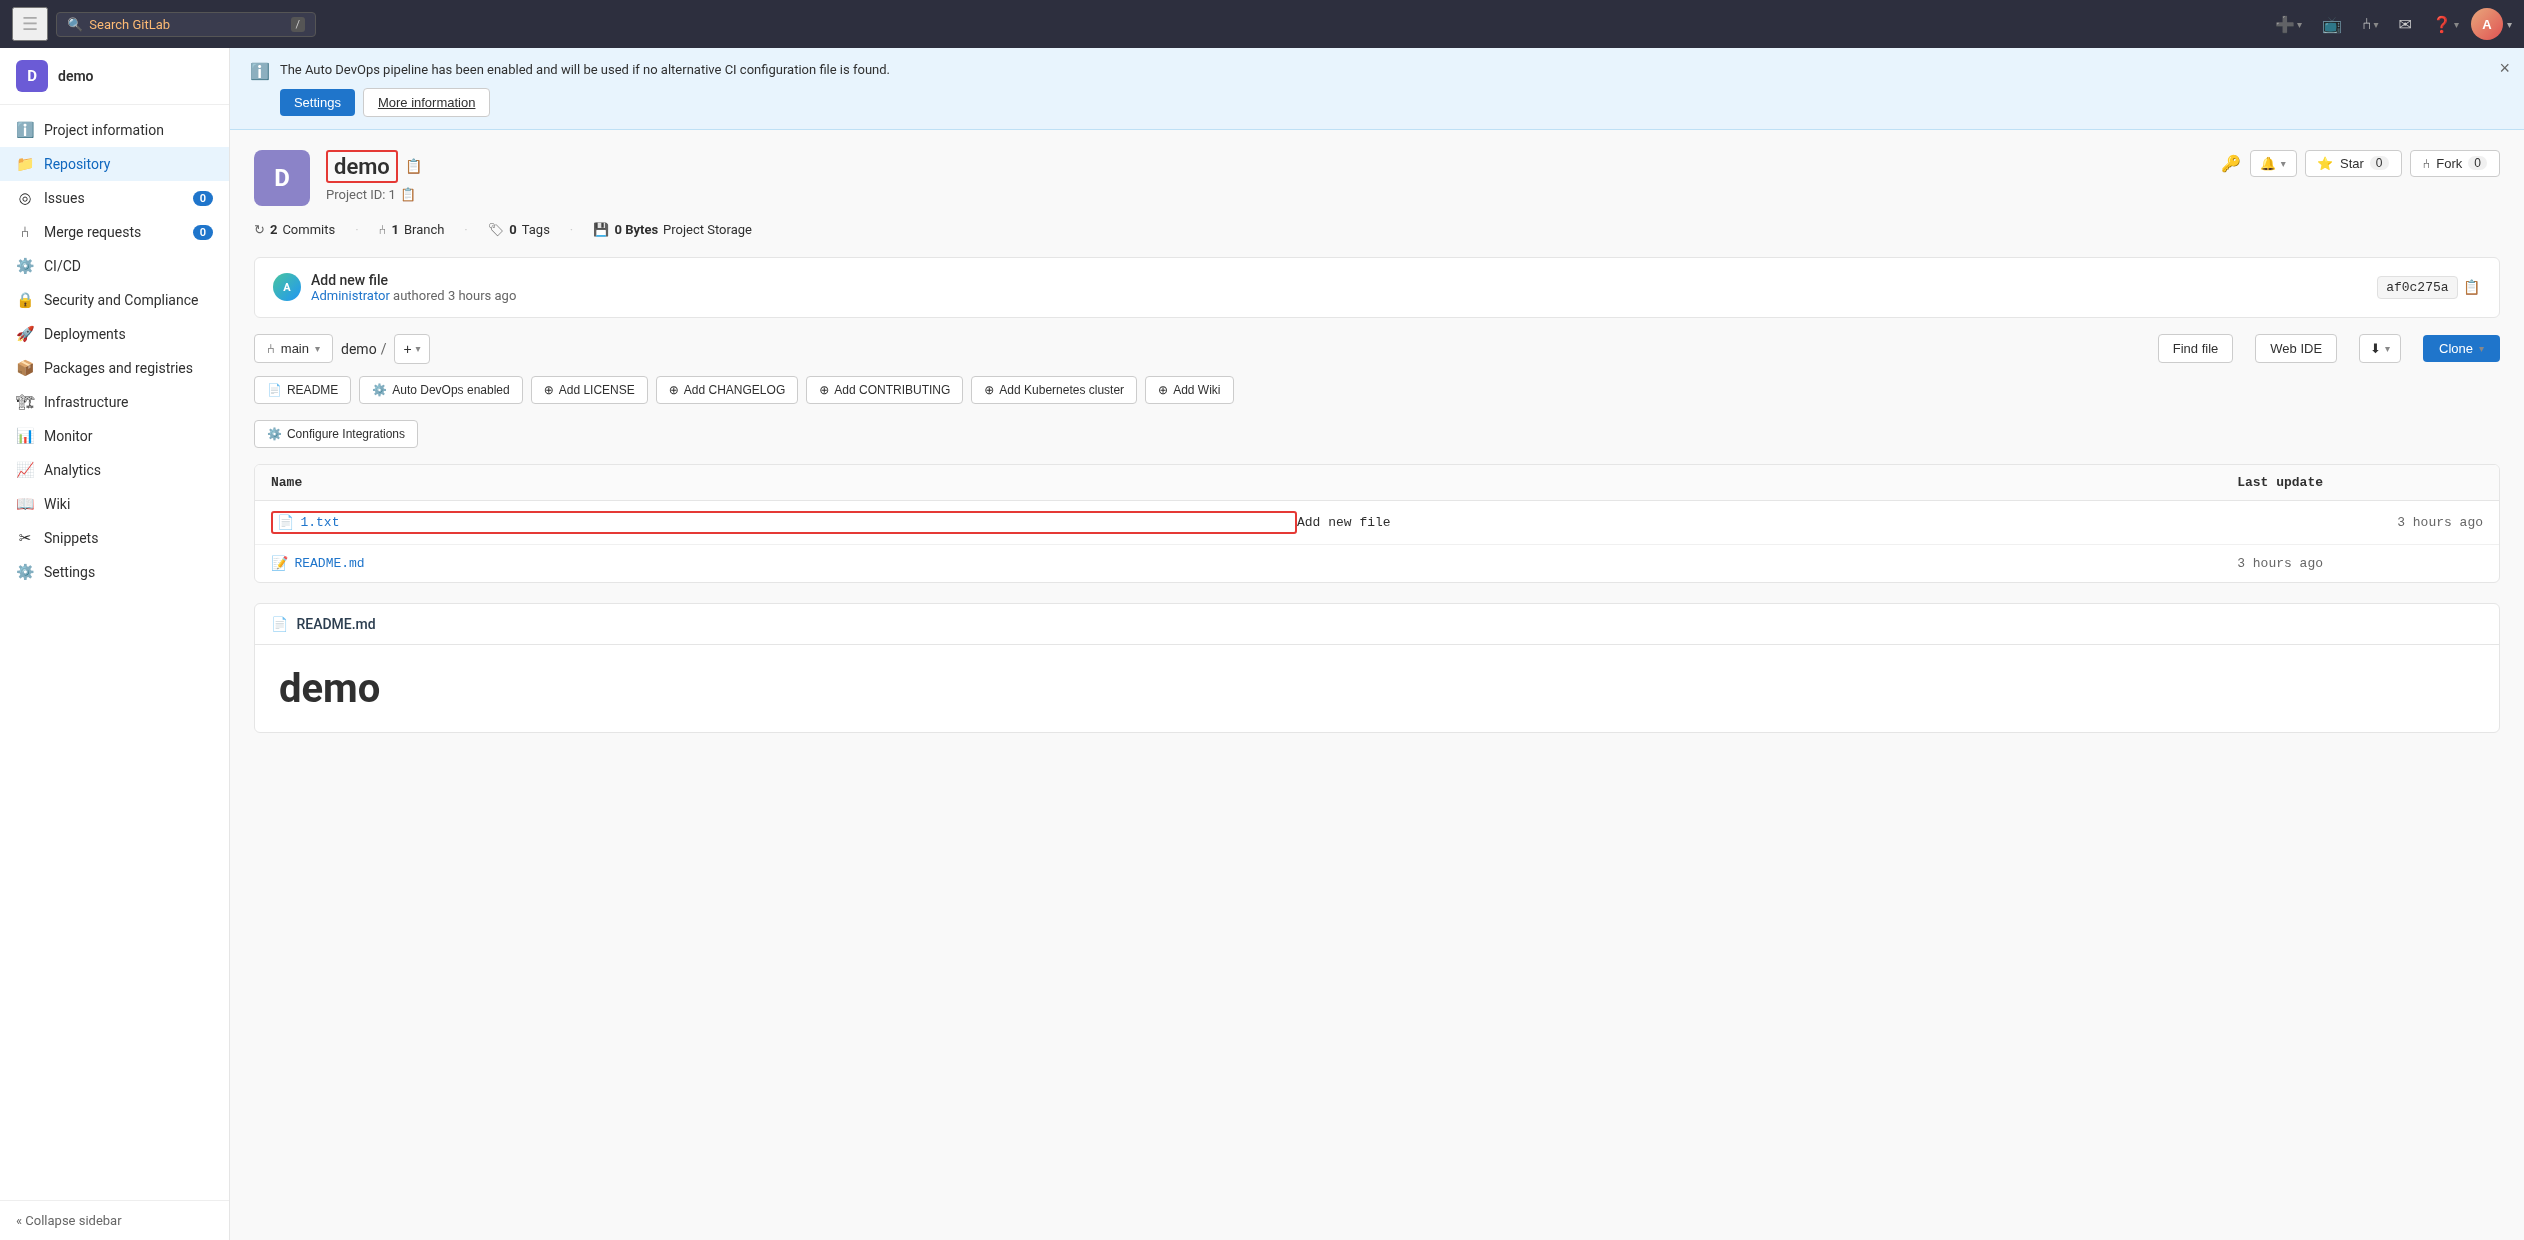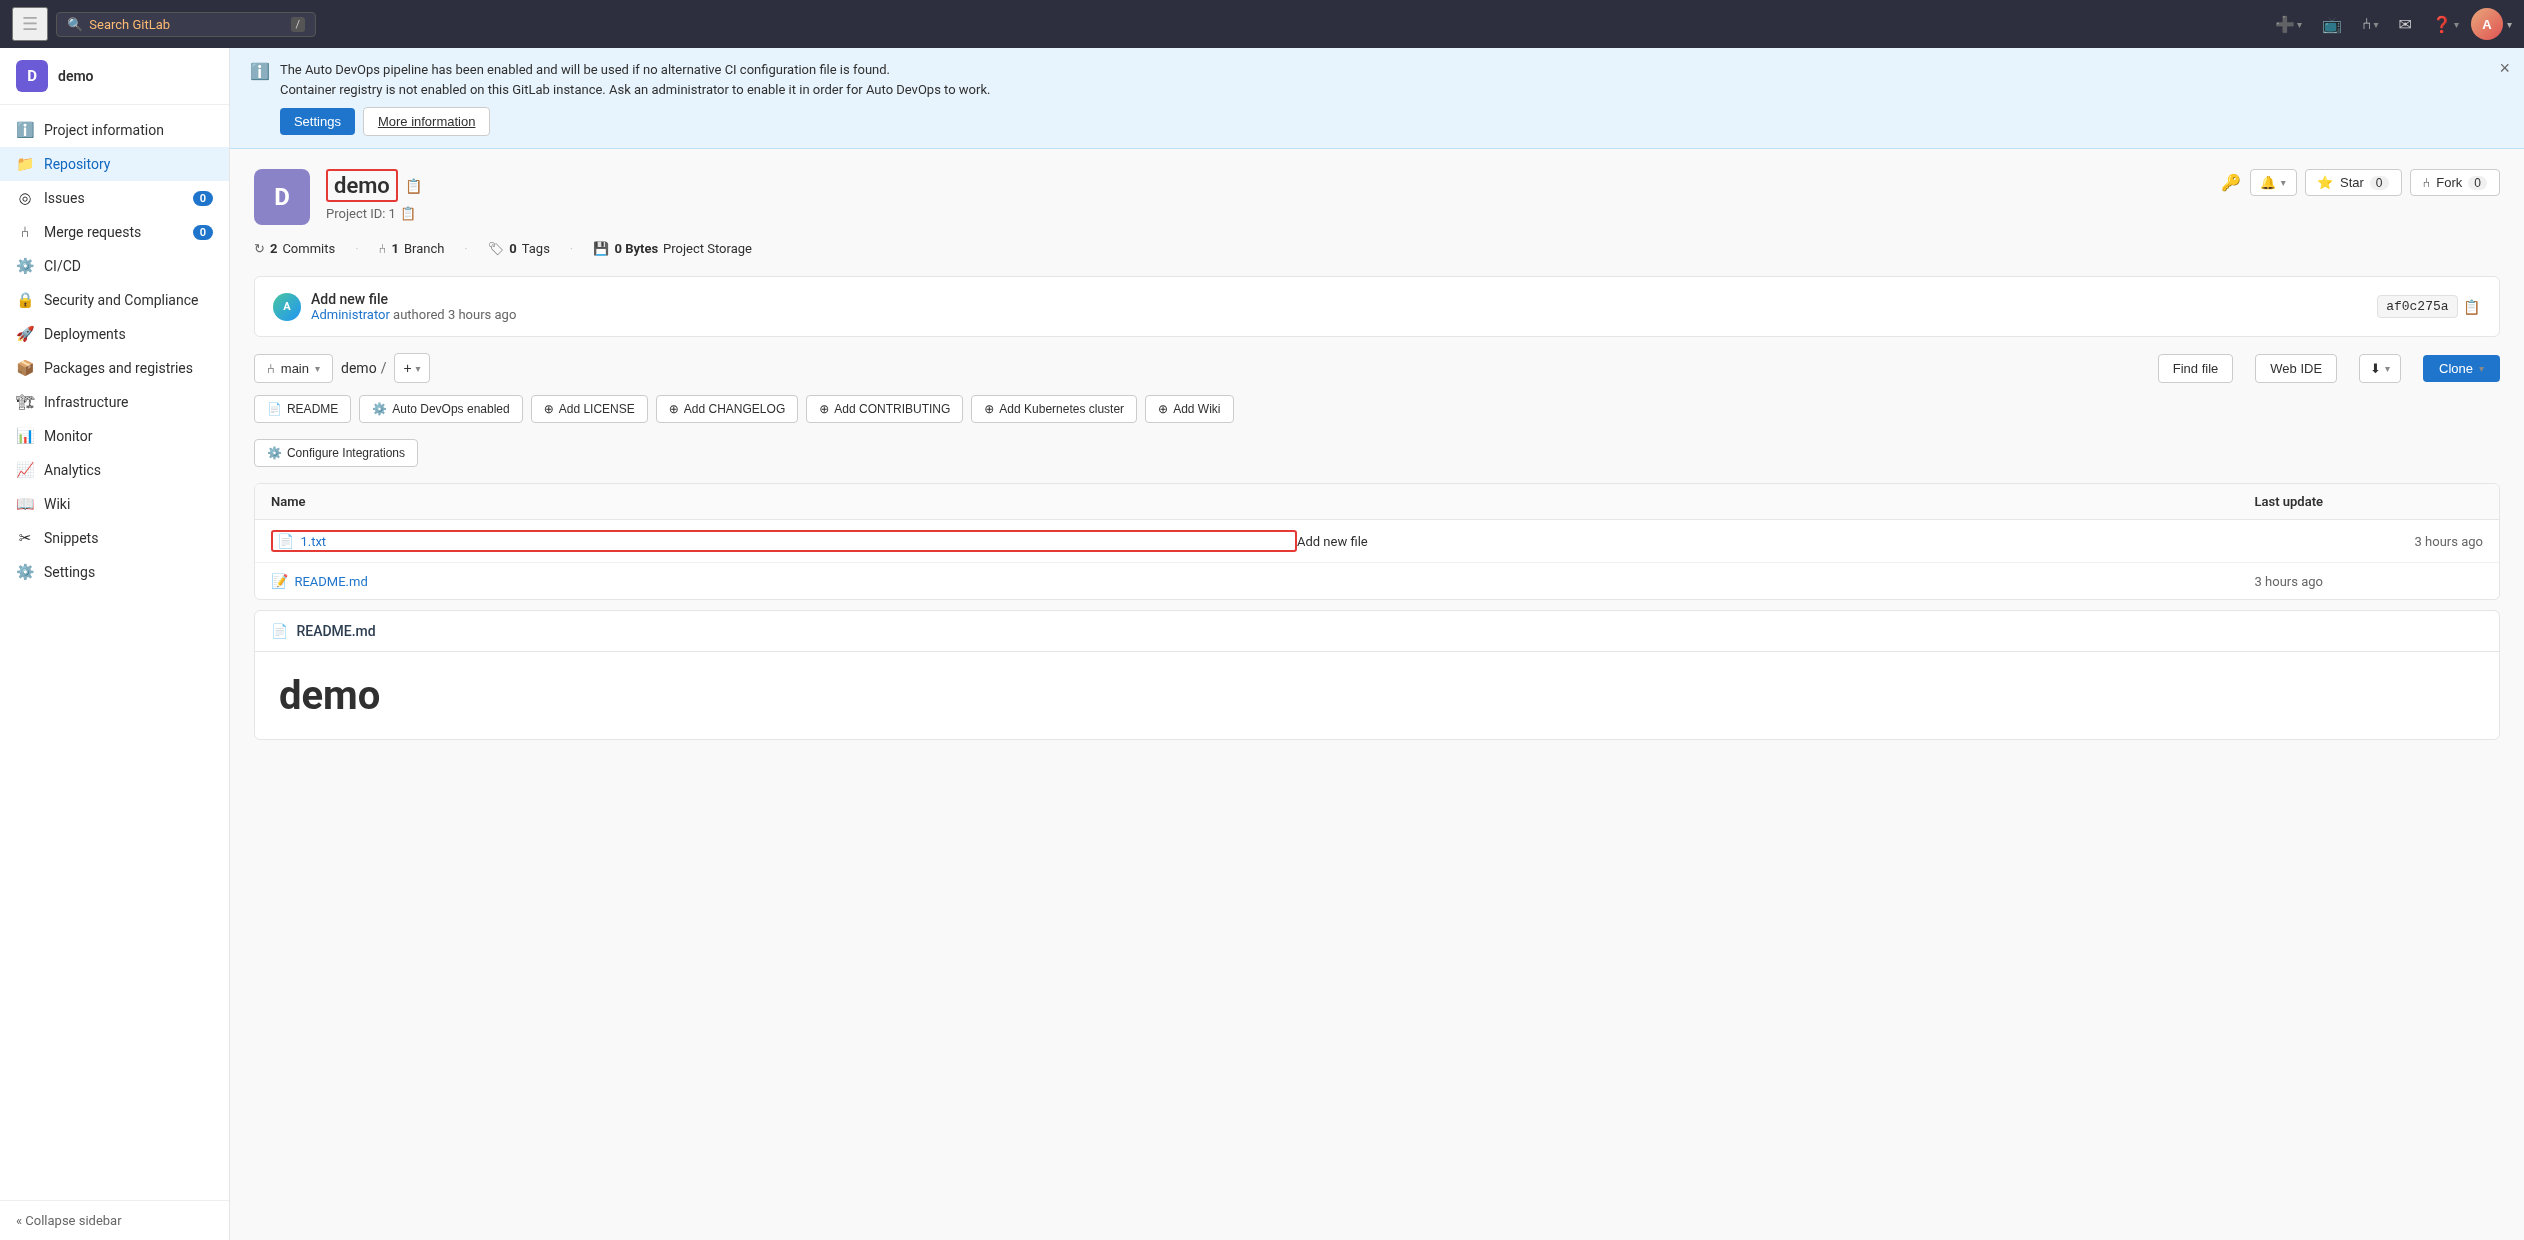--- a/index.html
+++ b/index.html
@@ -431,21 +431,22 @@
       align-items: center;
       gap: 5px;
     }
 
     
     .file-table {
       background: white;
       border: 1px solid #e5e5e5;
       border-radius: 6px;
       overflow: hidden;
-      margin-bottom: 10px;
+      margin-bottom: 20px;
+      font-family: Liberation Mono, monospace;
     }
     .file-table-header {
       display: grid;
       grid-template-columns: 1fr 1fr 160px;
       padding: 10px 16px;
       background: #fafafa;
       border-bottom: 1px solid #e5e5e5;
       font-weight: 600;
       font-size: 13px;
       color: #303030;
@@ -610,21 +611,20 @@
 
     <div class="sidebar-footer">« Collapse sidebar</div>
   </aside>
 
   <main class="main-content">
 
     <div class="info-banner">
       <span class="info-icon">ℹ️</span>
       <div class="banner-text">
         <p>The Auto DevOps pipeline has been enabled and will be used if no alternative CI configuration file is found.</p>
-        <p>Container registry is not enabled on this GitLab instance. Ask an administrator to enable it in order for Auto DevOps to work.</p>
         <div class="banner-actions">
           <button class="btn-primary">Settings</button>
           <button class="btn-default">More information</button>
         </div>
       </div>
       <button class="close-banner">×</button>
     </div>
 
     <div class="project-page">
 

